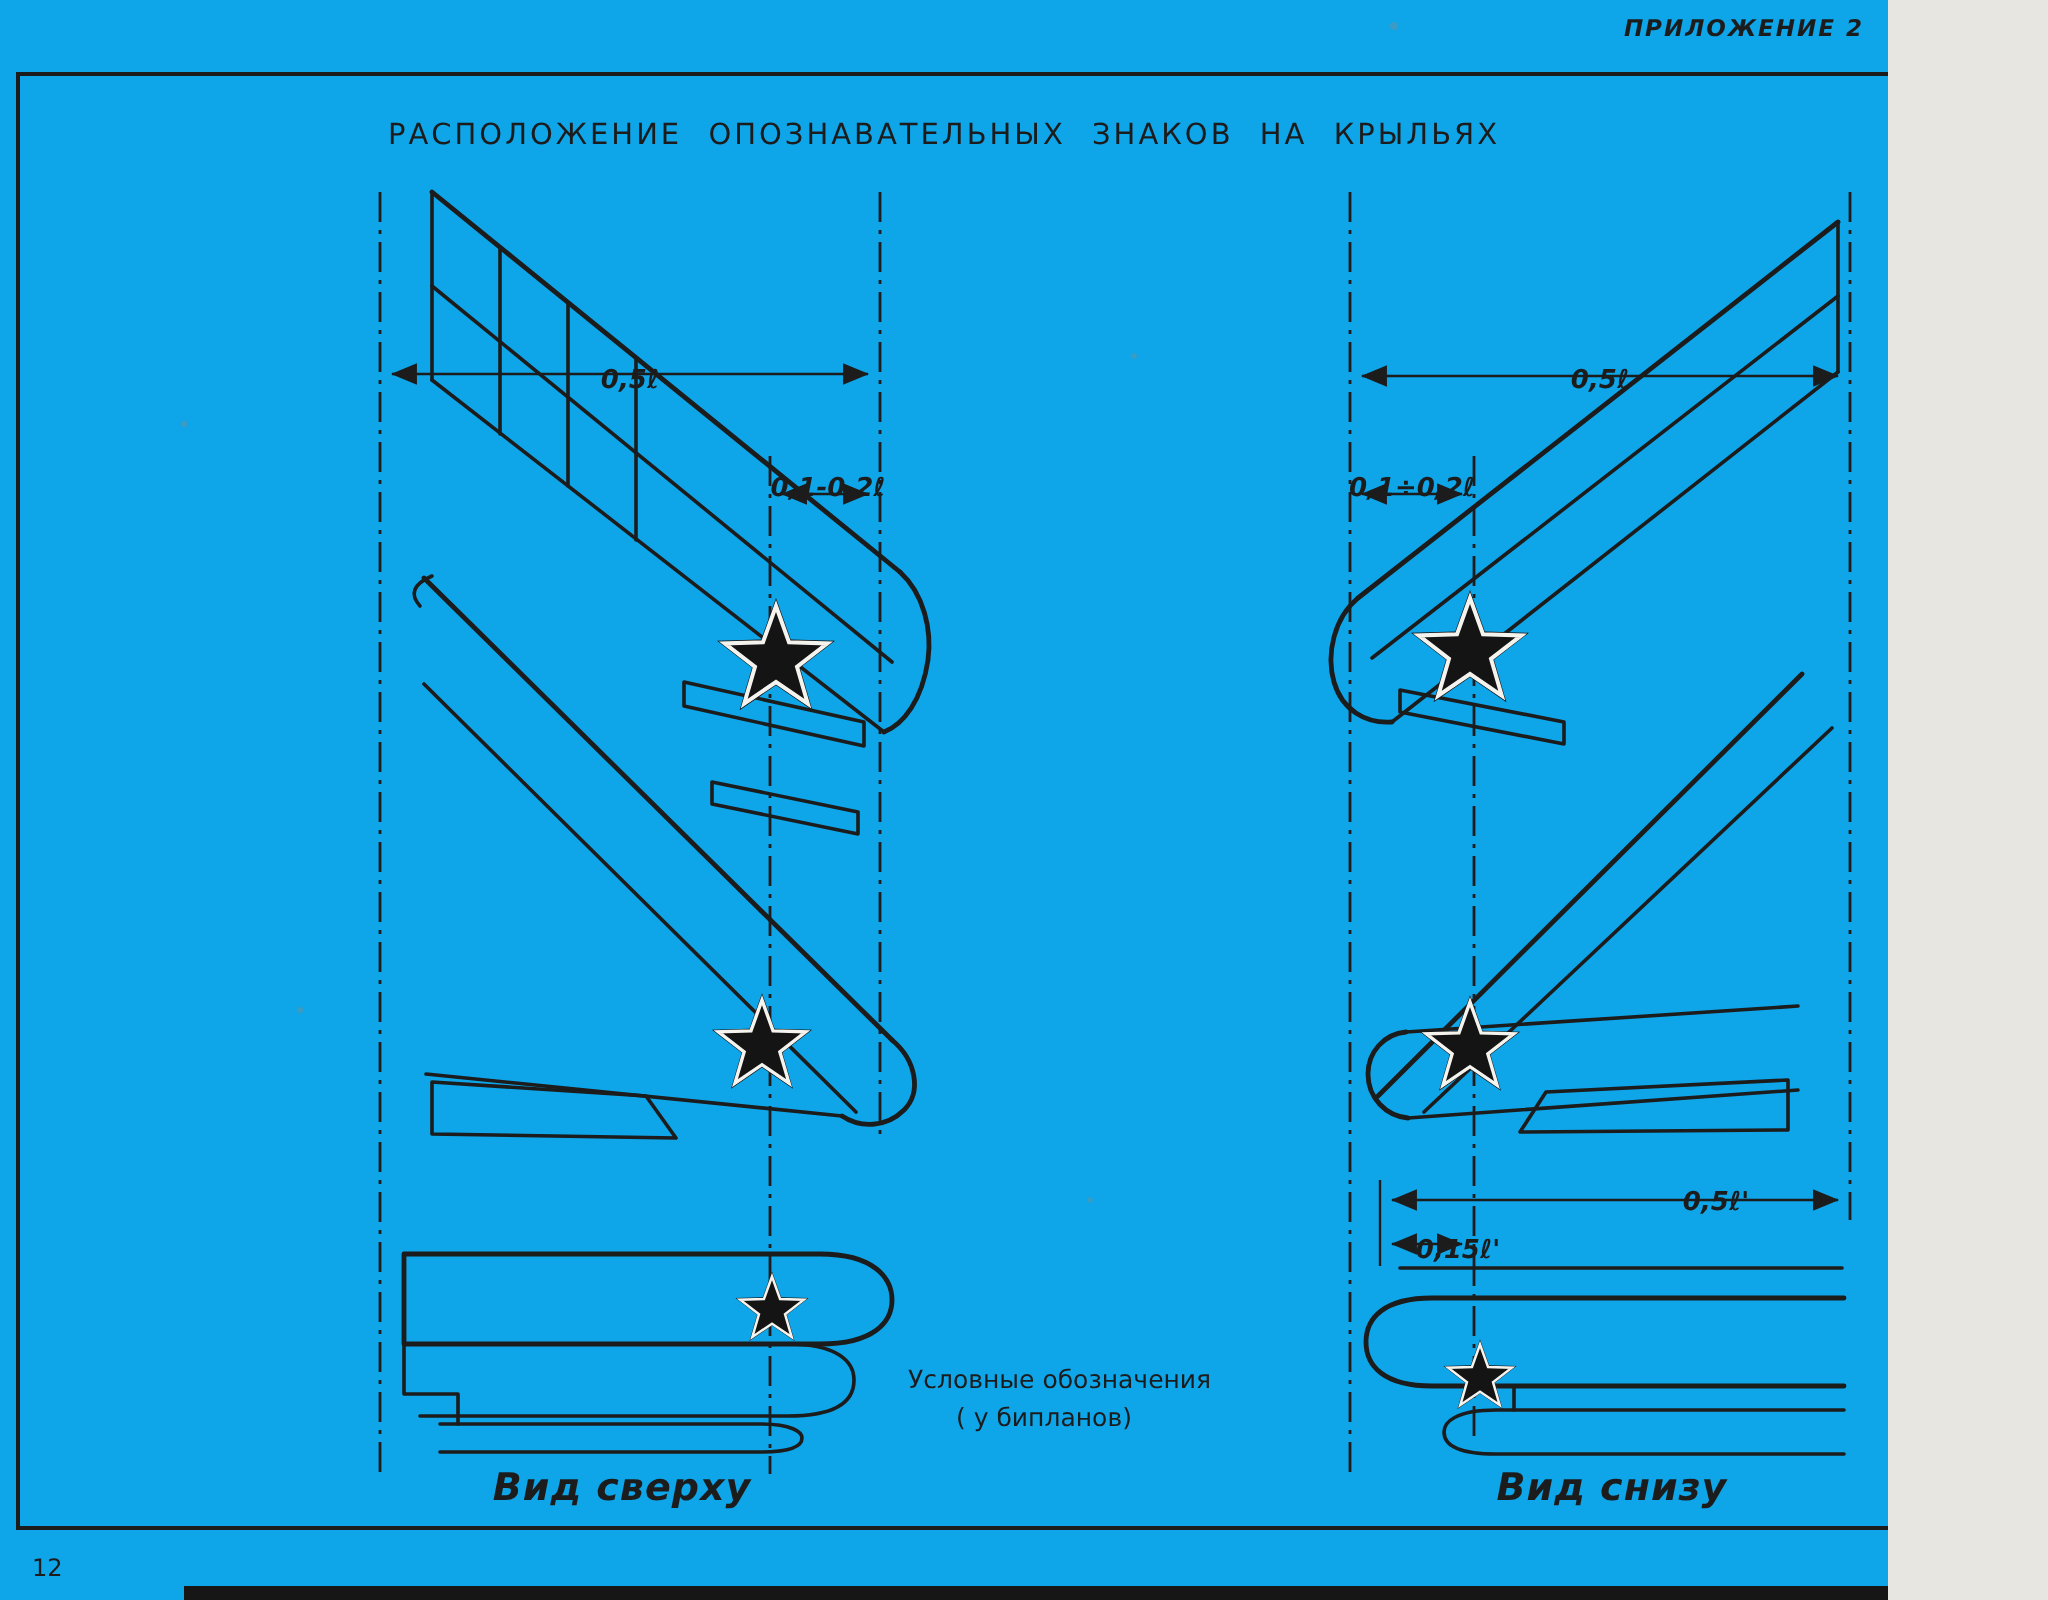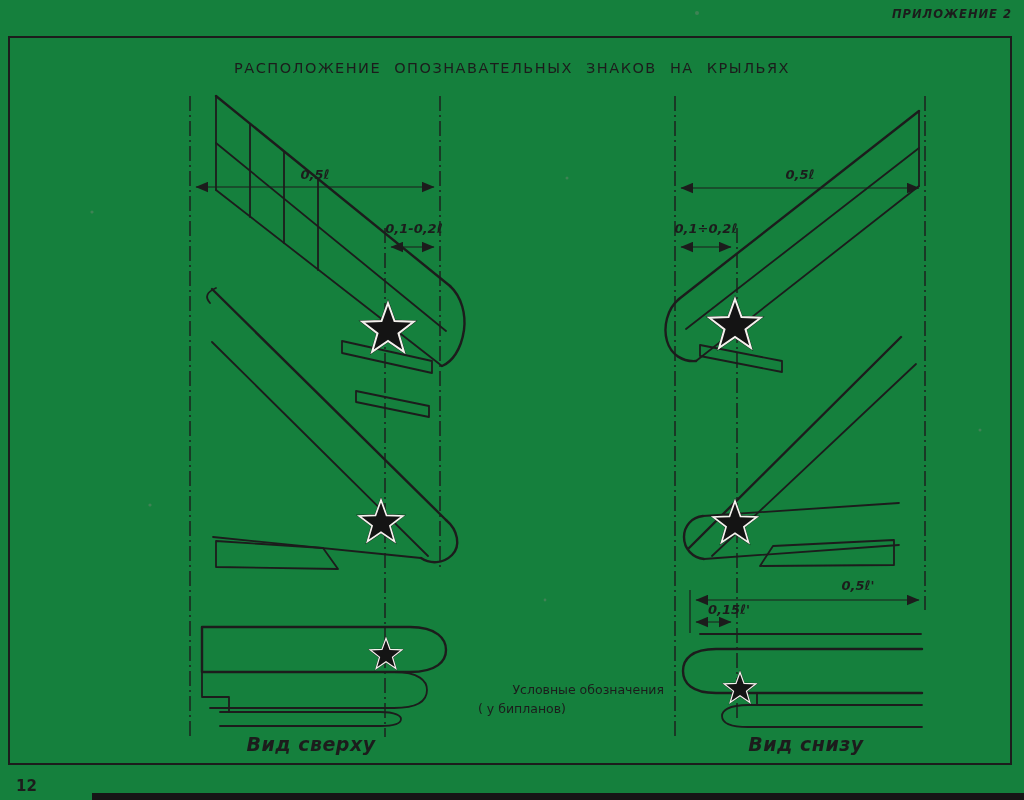--- a/index.html
+++ b/index.html
@@ -1,44 +1,44 @@
 <!DOCTYPE html>
 <html><head>
 <meta charset="utf-8">
 <style>
   html,body{margin:0;padding:0;background:#e8e6e0;}
   .page{
-    position:relative;width:1024px;height:800px;background:#15803d;
+    position:relative;width:944px;height:800px;background:#0ea5e9;
     font-family:"DejaVu Sans",sans-serif;color:#1c1c1c;overflow:hidden;
   }
   .frame{
     position:absolute;left:8px;top:36px;width:1004px;height:729px;
     border:2px solid #1c1c1c;box-sizing:border-box;
   }
   .art{position:absolute;left:0;top:0;}
   .title{
     position:absolute;top:60px;left:0;width:100%;text-align:center;
     font-weight:normal;font-size:14.5px;letter-spacing:1.5px;word-spacing:7px;
   }
   .appendix{
     position:absolute;top:7px;right:12px;font-style:italic;font-weight:bold;
     font-size:11.5px;letter-spacing:1px;
   }
   .dimlabel{
     position:absolute;transform:translateX(-50%);font-weight:bold;font-style:italic;
-    font-size:13px;white-space:nowrap;
+    font-size:13px;white-space:nowrap;margin-top:16px;
   }
   .caption{
     position:absolute;transform:translateX(-50%);font-weight:bold;font-style:italic;
     font-size:19px;letter-spacing:.5px;white-space:nowrap;
   }
   .legend{position:absolute;left:454px;top:682px;width:210px;font-size:12.5px;line-height:16.5px;}
-  .legend .lg-head{text-align:right;margin-bottom:2px;}
+  .legend .lg-head{text-align:left;margin-bottom:2px;}
   .legend .lg-indent{padding-left:24px;}
-  .pagenum{position:absolute;left:16px;top:777px;font-weight:bold;font-size:15px;text-align:right;}
+  .pagenum{position:absolute;left:16px;top:777px;font-weight:normal;font-size:12px;text-align:right;}
   .scanbar{position:absolute;left:92px;bottom:0;width:932px;height:7px;background:#161616;}
 
   .axis path{stroke:#1c1c1c;stroke-width:1.4;fill:none;stroke-dasharray:15 4 2 4;}
   .ink path{stroke:#1c1c1c;stroke-width:1.8;fill:none;stroke-linecap:round;stroke-linejoin:round;}
   .ink path.bold{stroke-width:2.4;}
   .dim line{stroke:#1c1c1c;stroke-width:1.2;}
   .dim path.tick{stroke:#1c1c1c;stroke-width:1.2;fill:none;}
   .speck{fill:#8d8a82;opacity:.35;}
 </style>
 </head>

